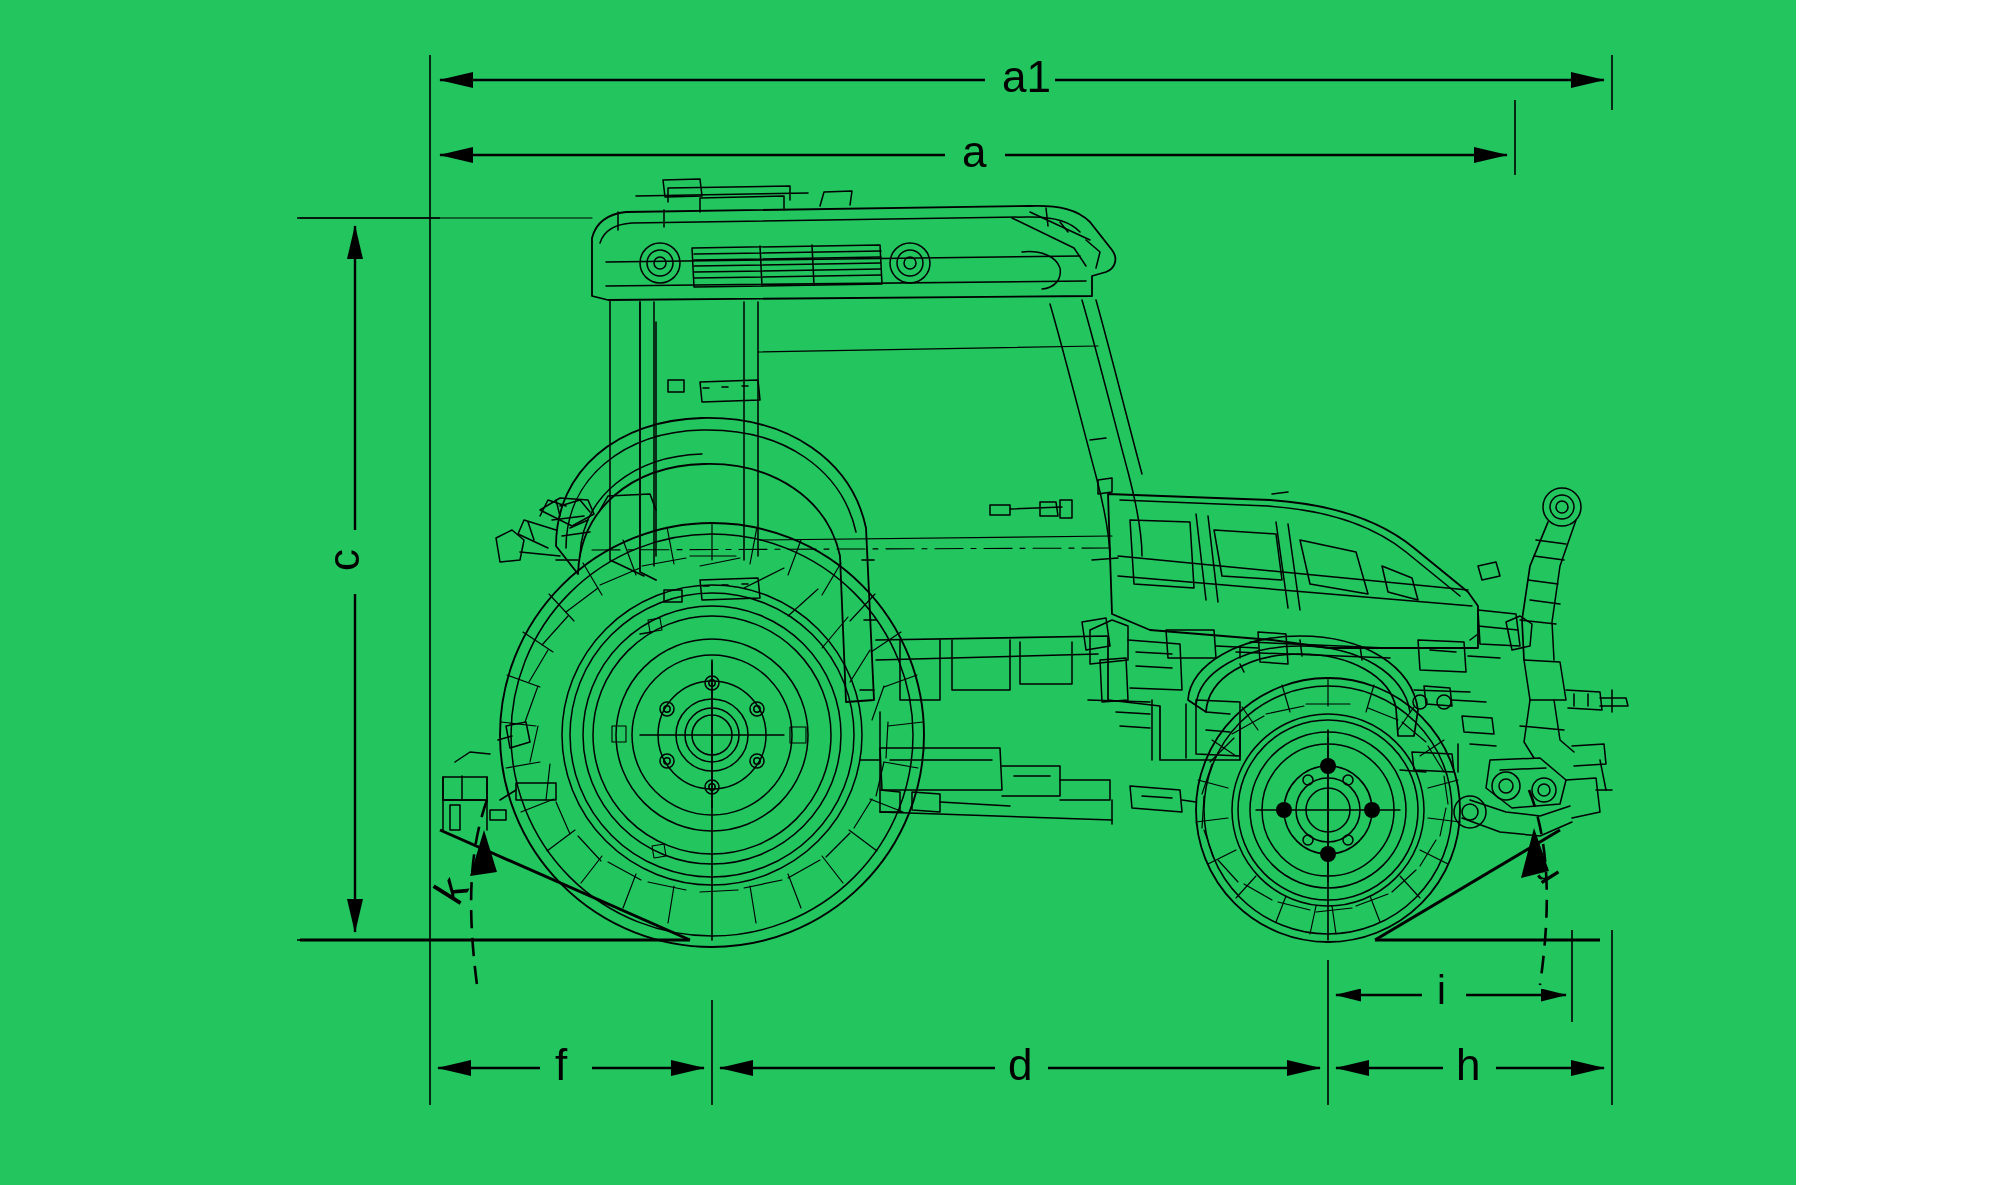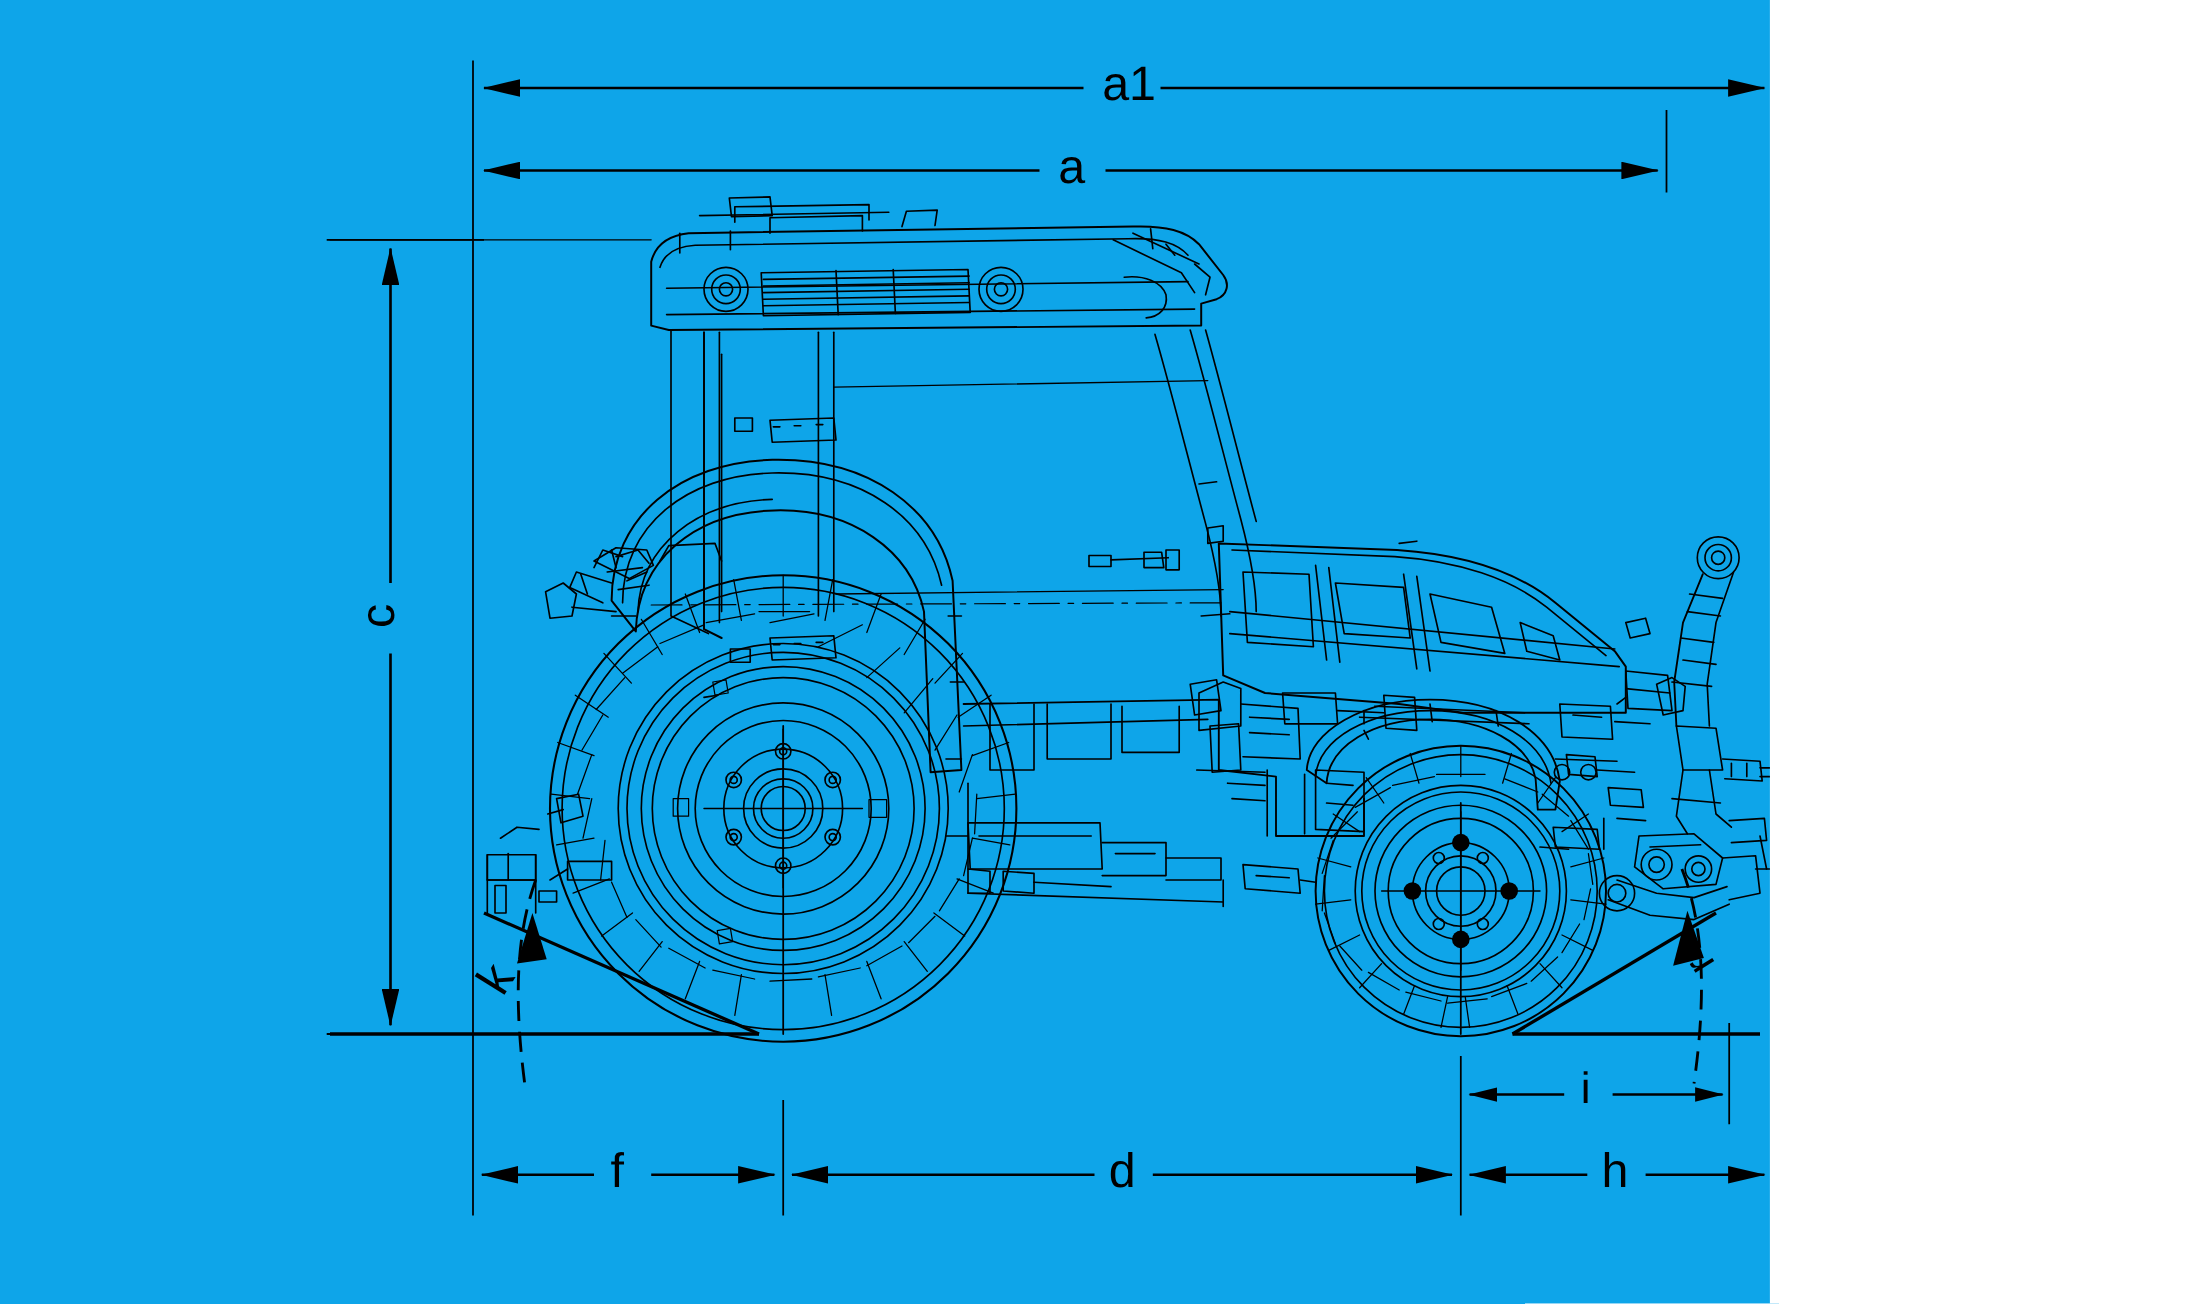--- a/index.html
+++ b/index.html
@@ -1,17 +1,17 @@
 <!DOCTYPE html>
 <html><head>
 <meta charset="utf-8">
 <style>
   html,body{margin:0;padding:0;background:#ffffff;}
   body{font-family:"Liberation Sans", sans-serif;}
-  #root{position:relative;width:1609px;height:1185px;background:#0ea5e9;overflow:hidden;}
+  #root{position:relative;width:1796px;height:1185px;background:#22c55e;overflow:hidden;}
   #root svg{position:absolute;left:0;top:0;}
   .dimlabel{
     position:absolute;
     font-family:"Liberation Sans", sans-serif;
     color:#000;
     font-size:44px;
     line-height:1;
     white-space:nowrap;
     user-select:none;
   }

